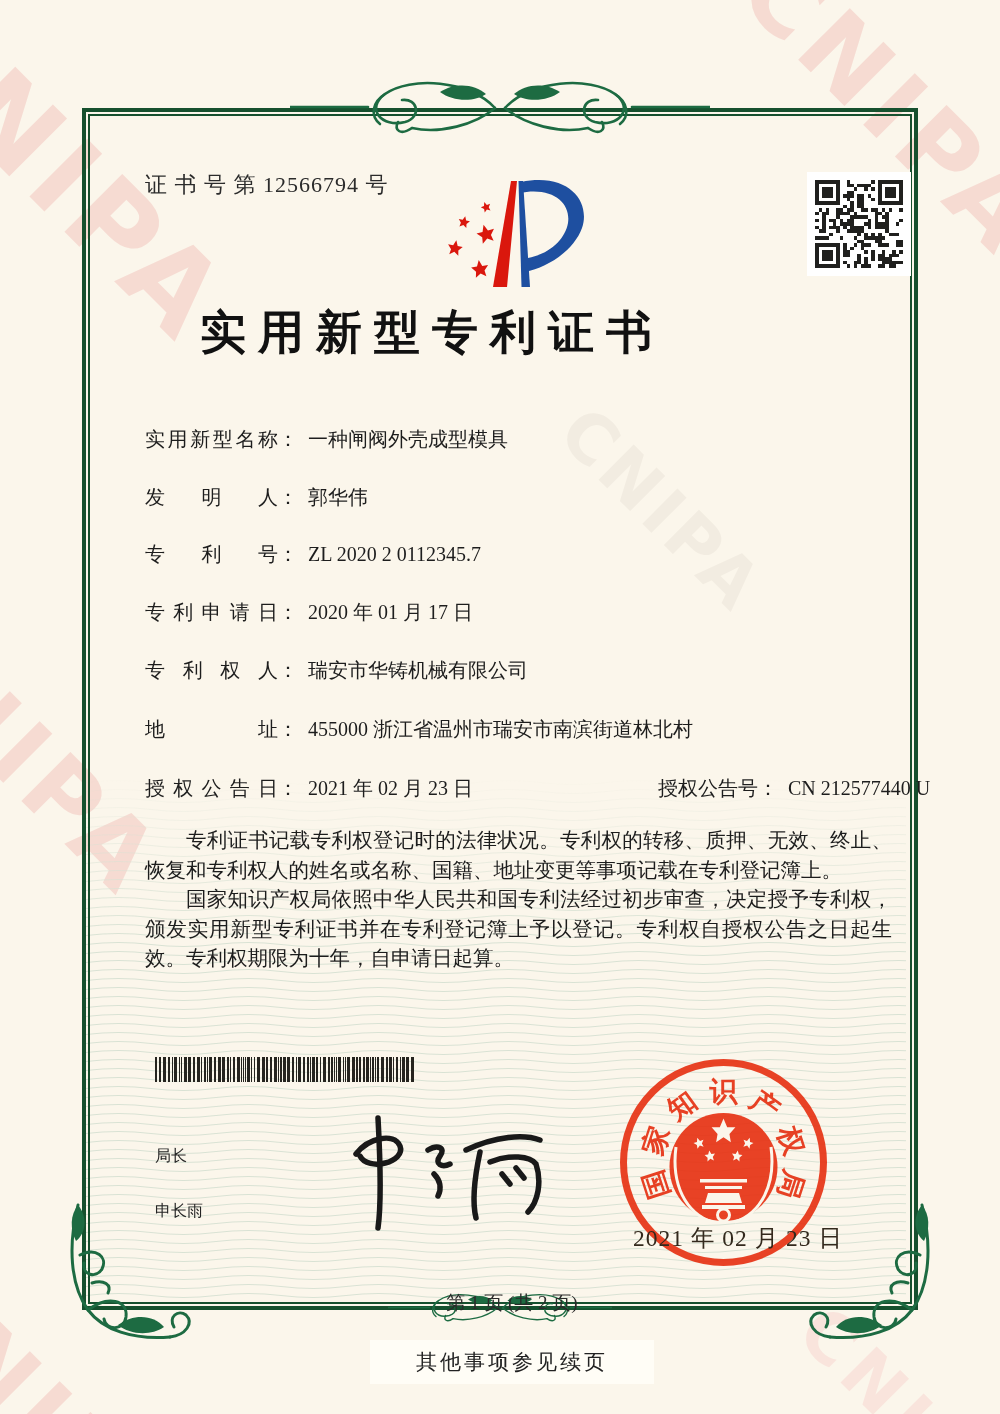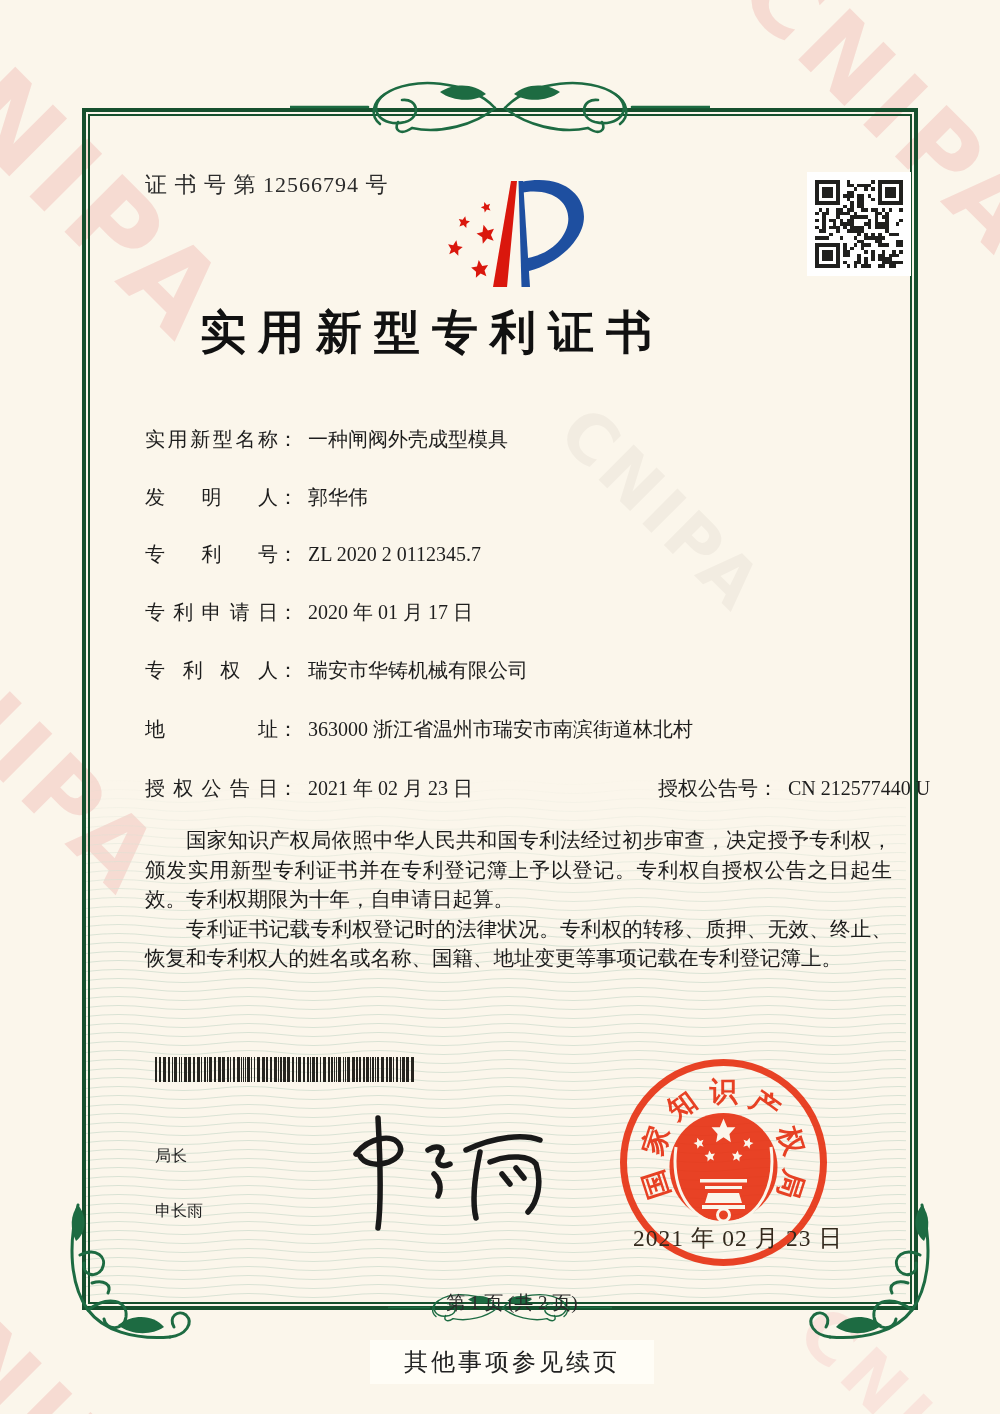--- a/index.html
+++ b/index.html
@@ -39,21 +39,21 @@
   .paras p{margin:0;text-indent:2em;}
   .barcode{position:absolute;left:143px;top:1057px;}
   .signer{position:absolute;left:143px;font-size:16px;font-family:"Liberation Sans","DejaVu Sans",sans-serif;color:#242424;}
   .signer-title{top:1146px;}
   .signer-name{top:1189px;margin-top:12px;}
   .signature{position:absolute;left:298px;top:1110px;}
   .seal{position:absolute;left:604px;top:1055px;z-index:5;}
   .seal-date{position:absolute;left:621px;top:1222px;font-size:23.5px;letter-spacing:1px;color:#33291d;z-index:6;white-space:nowrap;}
   .page-info{position:absolute;left:0;top:1290px;width:1000px;text-align:center;font-size:19px;color:#2a2a2a;}
   .bottom-note{position:absolute;left:358px;top:1340px;width:284px;height:44px;background:#fffdf6;
-               display:flex;align-items:center;justify-content:center;font-size:24px;letter-spacing:3px;color:#222;z-index:5;}
+               display:flex;align-items:center;justify-content:center;font-size:21px;letter-spacing:3px;color:#222;z-index:5;}
   svg text{font-family:"Liberation Serif","DejaVu Serif",serif;}
 </style>
 </head>
 <body>
 
 <div class="page">
 
   <svg width="0" height="0" style="position:absolute" aria-hidden="true">
     <defs>
       <path id="star" d="M0,-10L2.94,-3.09L9.51,-3.09L4.76,2.36L5.88,9.05L0,5L-5.88,9.05L-4.76,2.36L-9.51,-3.09L-2.94,-3.09Z"></path>
@@ -352,30 +352,30 @@
     <div class="row" style="top:541px">
       <span class="flabel">专利号</span><span>：</span><span class="fvalue">ZL 2020 2 0112345.7</span>
     </div>
     <div class="row" style="top:599px">
       <span class="flabel">专利申请日</span><span>：</span><span class="fvalue">2020 年 01 月 17 日</span>
     </div>
     <div class="row" style="top:657px">
       <span class="flabel">专利权人</span><span>：</span><span class="fvalue">瑞安市华铸机械有限公司</span>
     </div>
     <div class="row" style="top:716px">
-      <span class="flabel">地址</span><span>：</span><span class="fvalue">363000 浙江省温州市瑞安市南滨街道林北村</span>
+      <span class="flabel">地址</span><span>：</span><span class="fvalue">455000 浙江省温州市瑞安市南滨街道林北村</span>
     </div>
     <div class="row" style="top:775px;width:760px">
       <span class="flabel">授权公告日</span><span>：</span><span class="fvalue">2021 年 02 月 23 日</span>
       <span class="grant2"><span>授权公告号</span><span>：</span><span class="fvalue">CN 212577440 U</span></span>
     </div>
 
     <div class="paras">
+      <p>专利证书记载专利权登记时的法律状况。专利权的转移、质押、无效、终止、恢复和专利权人的姓名或名称、国籍、地址变更等事项记载在专利登记簿上。</p>
       <p>国家知识产权局依照中华人民共和国专利法经过初步审查，决定授予专利权，颁发实用新型专利证书并在专利登记簿上予以登记。专利权自授权公告之日起生效。专利权期限为十年，自申请日起算。</p>
-      <p>专利证书记载专利权登记时的法律状况。专利权的转移、质押、无效、终止、恢复和专利权人的姓名或名称、国籍、地址变更等事项记载在专利登记簿上。</p>
     </div>
 
     <svg id="bc-svg" class="barcode" width="262" height="25" viewBox="0 0 262 25" shape-rendering="crispEdges">
         <g fill="#26241f">
           <rect x="0" y="0" width="2" height="25"></rect>
           <rect x="4" y="0" width="2" height="25"></rect>
           <rect x="8" y="0" width="3" height="25"></rect>
           <rect x="13" y="0" width="2" height="25"></rect>
           <rect x="17" y="0" width="1" height="25"></rect>
           <rect x="19" y="0" width="3" height="25"></rect>

